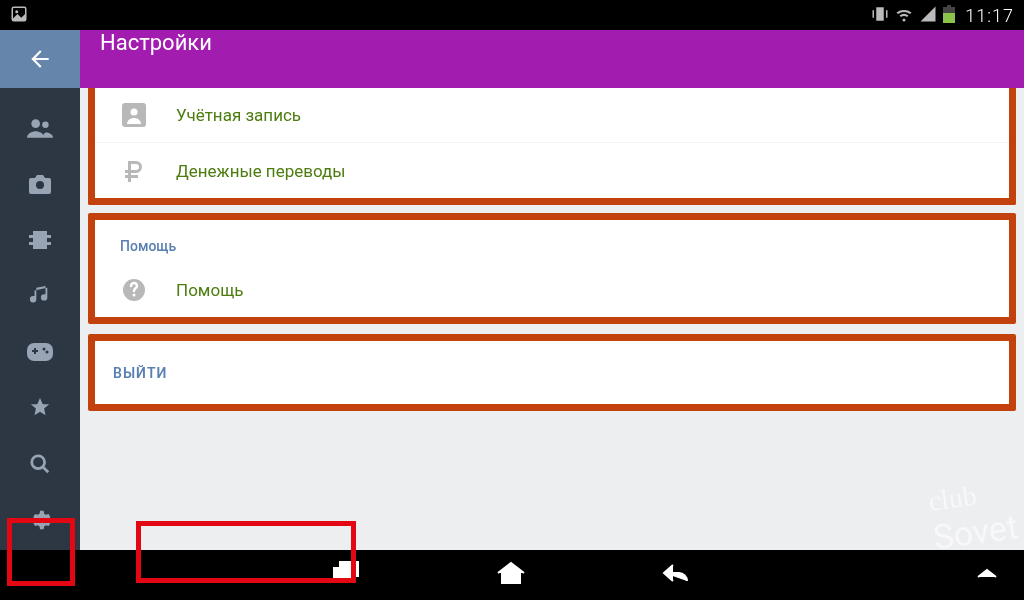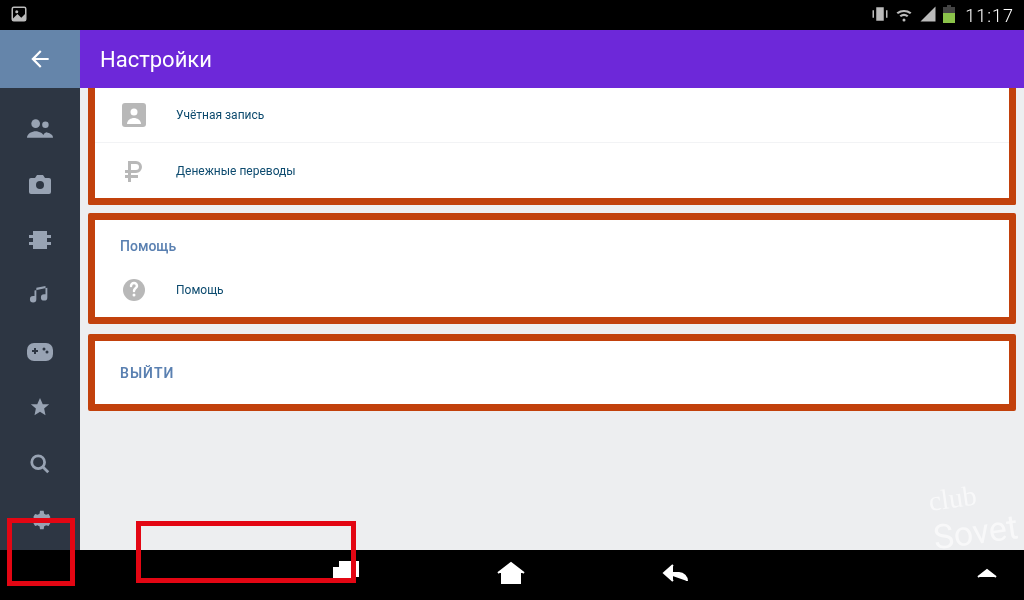--- a/index.html
+++ b/index.html
@@ -16,32 +16,32 @@
 
   
   .sidebar { width:80px; background:#2d3643; display:flex; flex-direction:column; align-items:center; }
   .sidebar .back { height:58px; width:100%; display:flex; align-items:center; justify-content:center; background:#6585aa; }
   .side-icons { flex:1; display:flex; flex-direction:column; align-items:center; padding-top:12px; }
   .side-item { width:100%; height:56px; display:flex; align-items:center; justify-content:center; color:#98a3b3; cursor:pointer;}
   .side-item svg { fill:#98a3b3; }
 
   
   .content { flex:1; display:flex; flex-direction:column; }
-  .titlebar { height:58px; background:#6d28d9; color:#fff; display:flex; align-items:center; padding:0 20px; font-size:22px; font-weight:400;}
+  .titlebar { height:58px; background:#a21caf; color:#fff; display:flex; align-items:flex-start; padding:0 20px; font-size:22px; font-weight:400;}
   .scroll { flex:1; background:#edeef0; overflow:hidden; padding:0 8px 8px 8px; position:relative;}
 
   .card { background:#fff; border:7px solid #c2410c; border-radius:2px; margin-top:8px;}
   .card:first-child{ margin-top:0; border-top:none; border-top-left-radius:0; border-top-right-radius:0;}
   .row { display:flex; align-items:center; height:55px; padding:0 25px; cursor:pointer; border-bottom:1px solid #f2f3f5;}
   .row:last-child{border-bottom:none;}
   .row-ico { width:28px; height:28px; margin-right:28px; display:flex; align-items:center; justify-content:center; color:#b8b8b8;}
   .row-ico svg{fill:#b8b8b8;}
-  .row-label { color:#0c4a6e; font-size:12px;}
+  .row-label { color:#4d7c0f; font-size:17px;}
   .section-header { color:#5a80b1; font-size:14px; padding:18px 25px 8px 25px; font-weight:500;}
-  .logout-row { padding:22px 25px; }
+  .logout-row { padding:22px 18px; }
   .logout-row span{ color:#5a80b1; font-size:14px; font-weight:600; letter-spacing:1px;}
   .logout-card{ margin-top:10px; }
 
   
   .hl { position:absolute; border:5px solid #e30613; pointer-events:none; }
   .hl1 { left:7px; top:518px; width:68px; height:68px; z-index:50;}
   .hl2 { left:136px; top:521px; width:220px; height:62px; z-index:50;}
 
   
   .navbar { height:50px; background:#000; display:flex; align-items:center; justify-content:center; gap:135px;}

